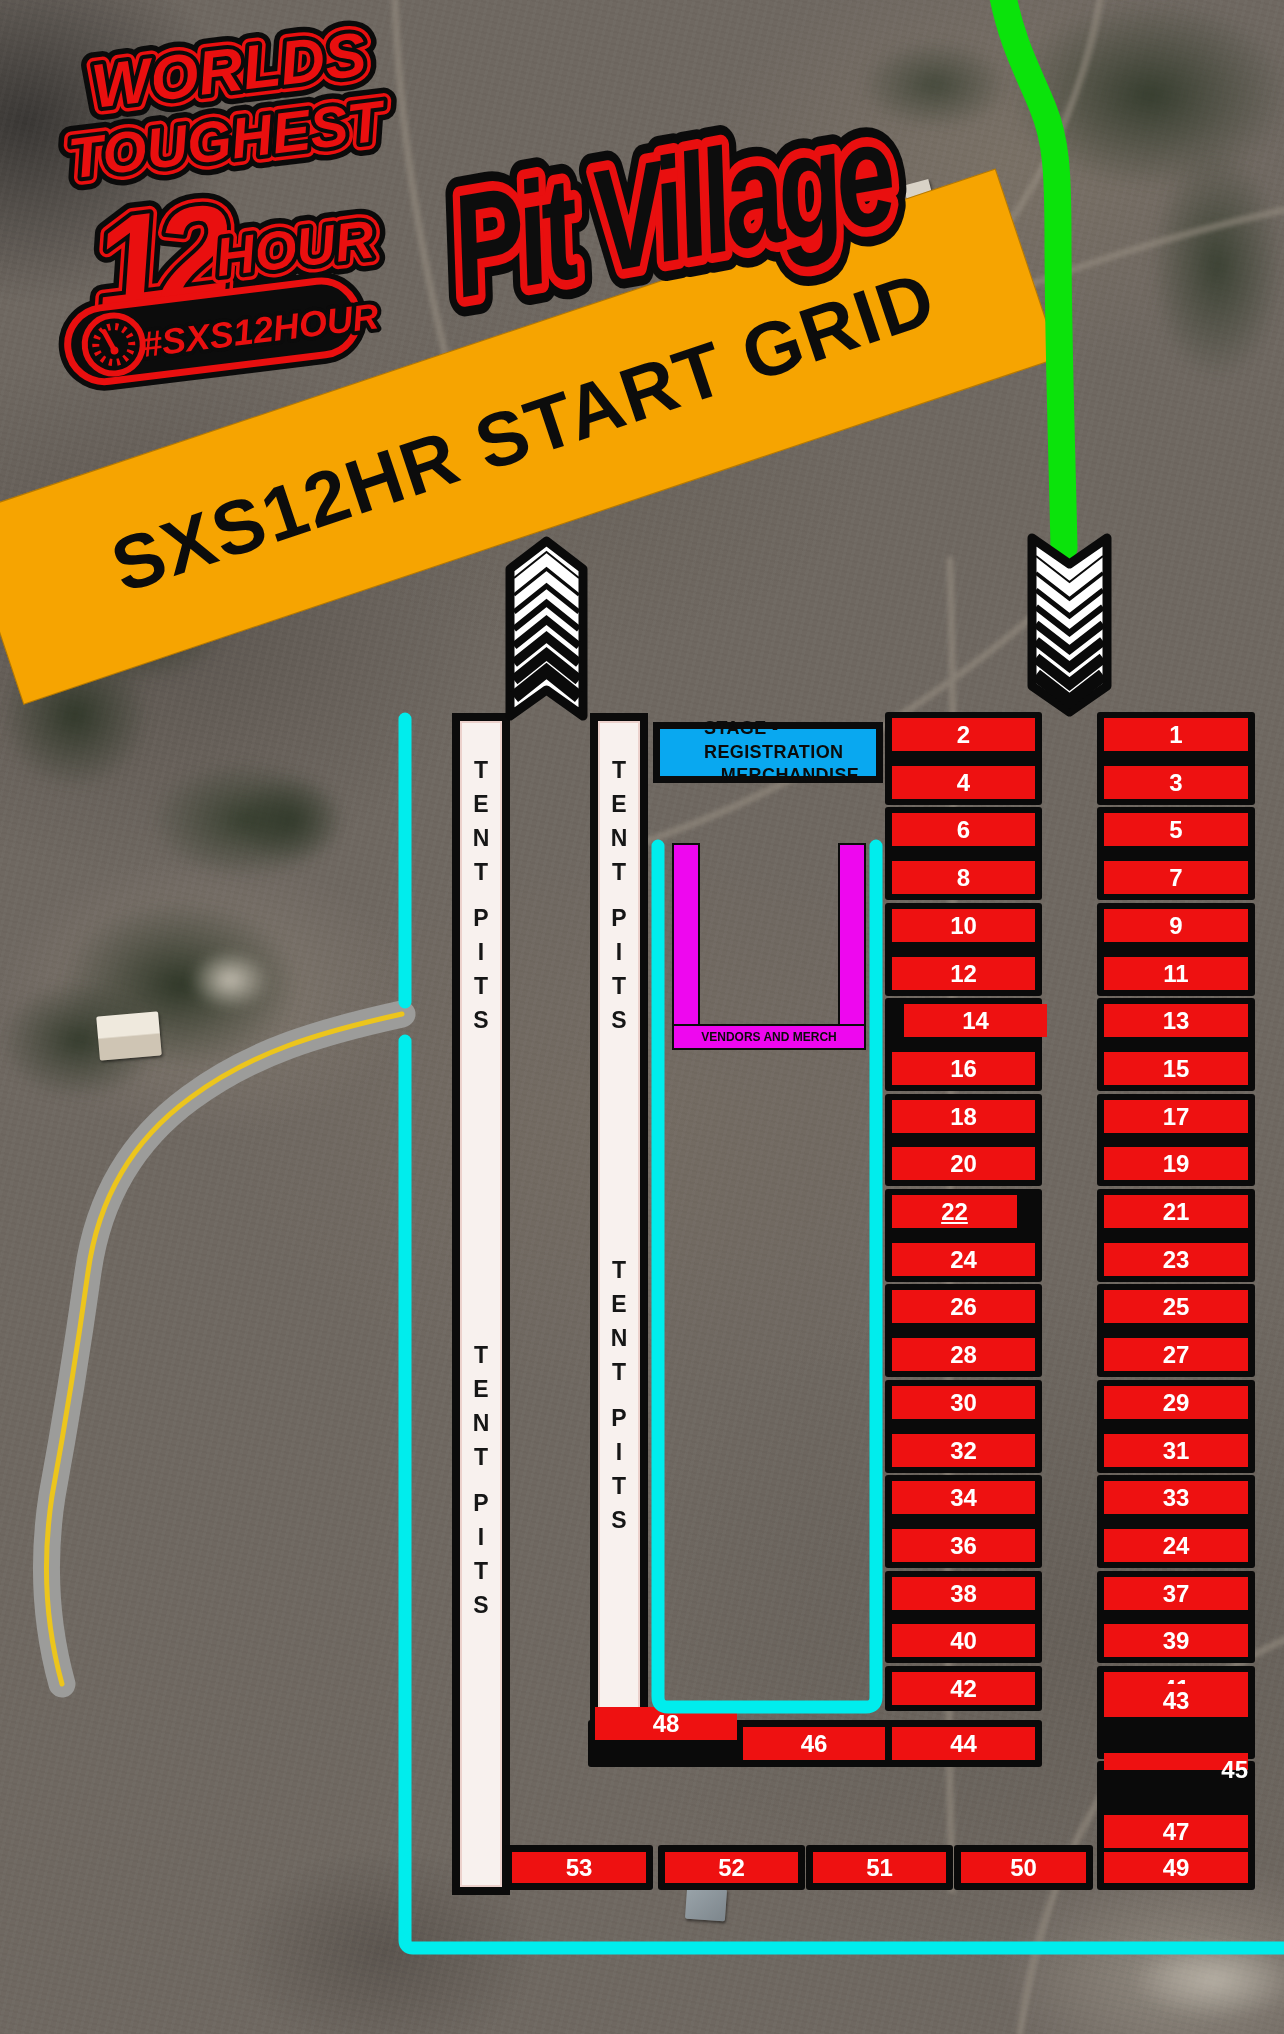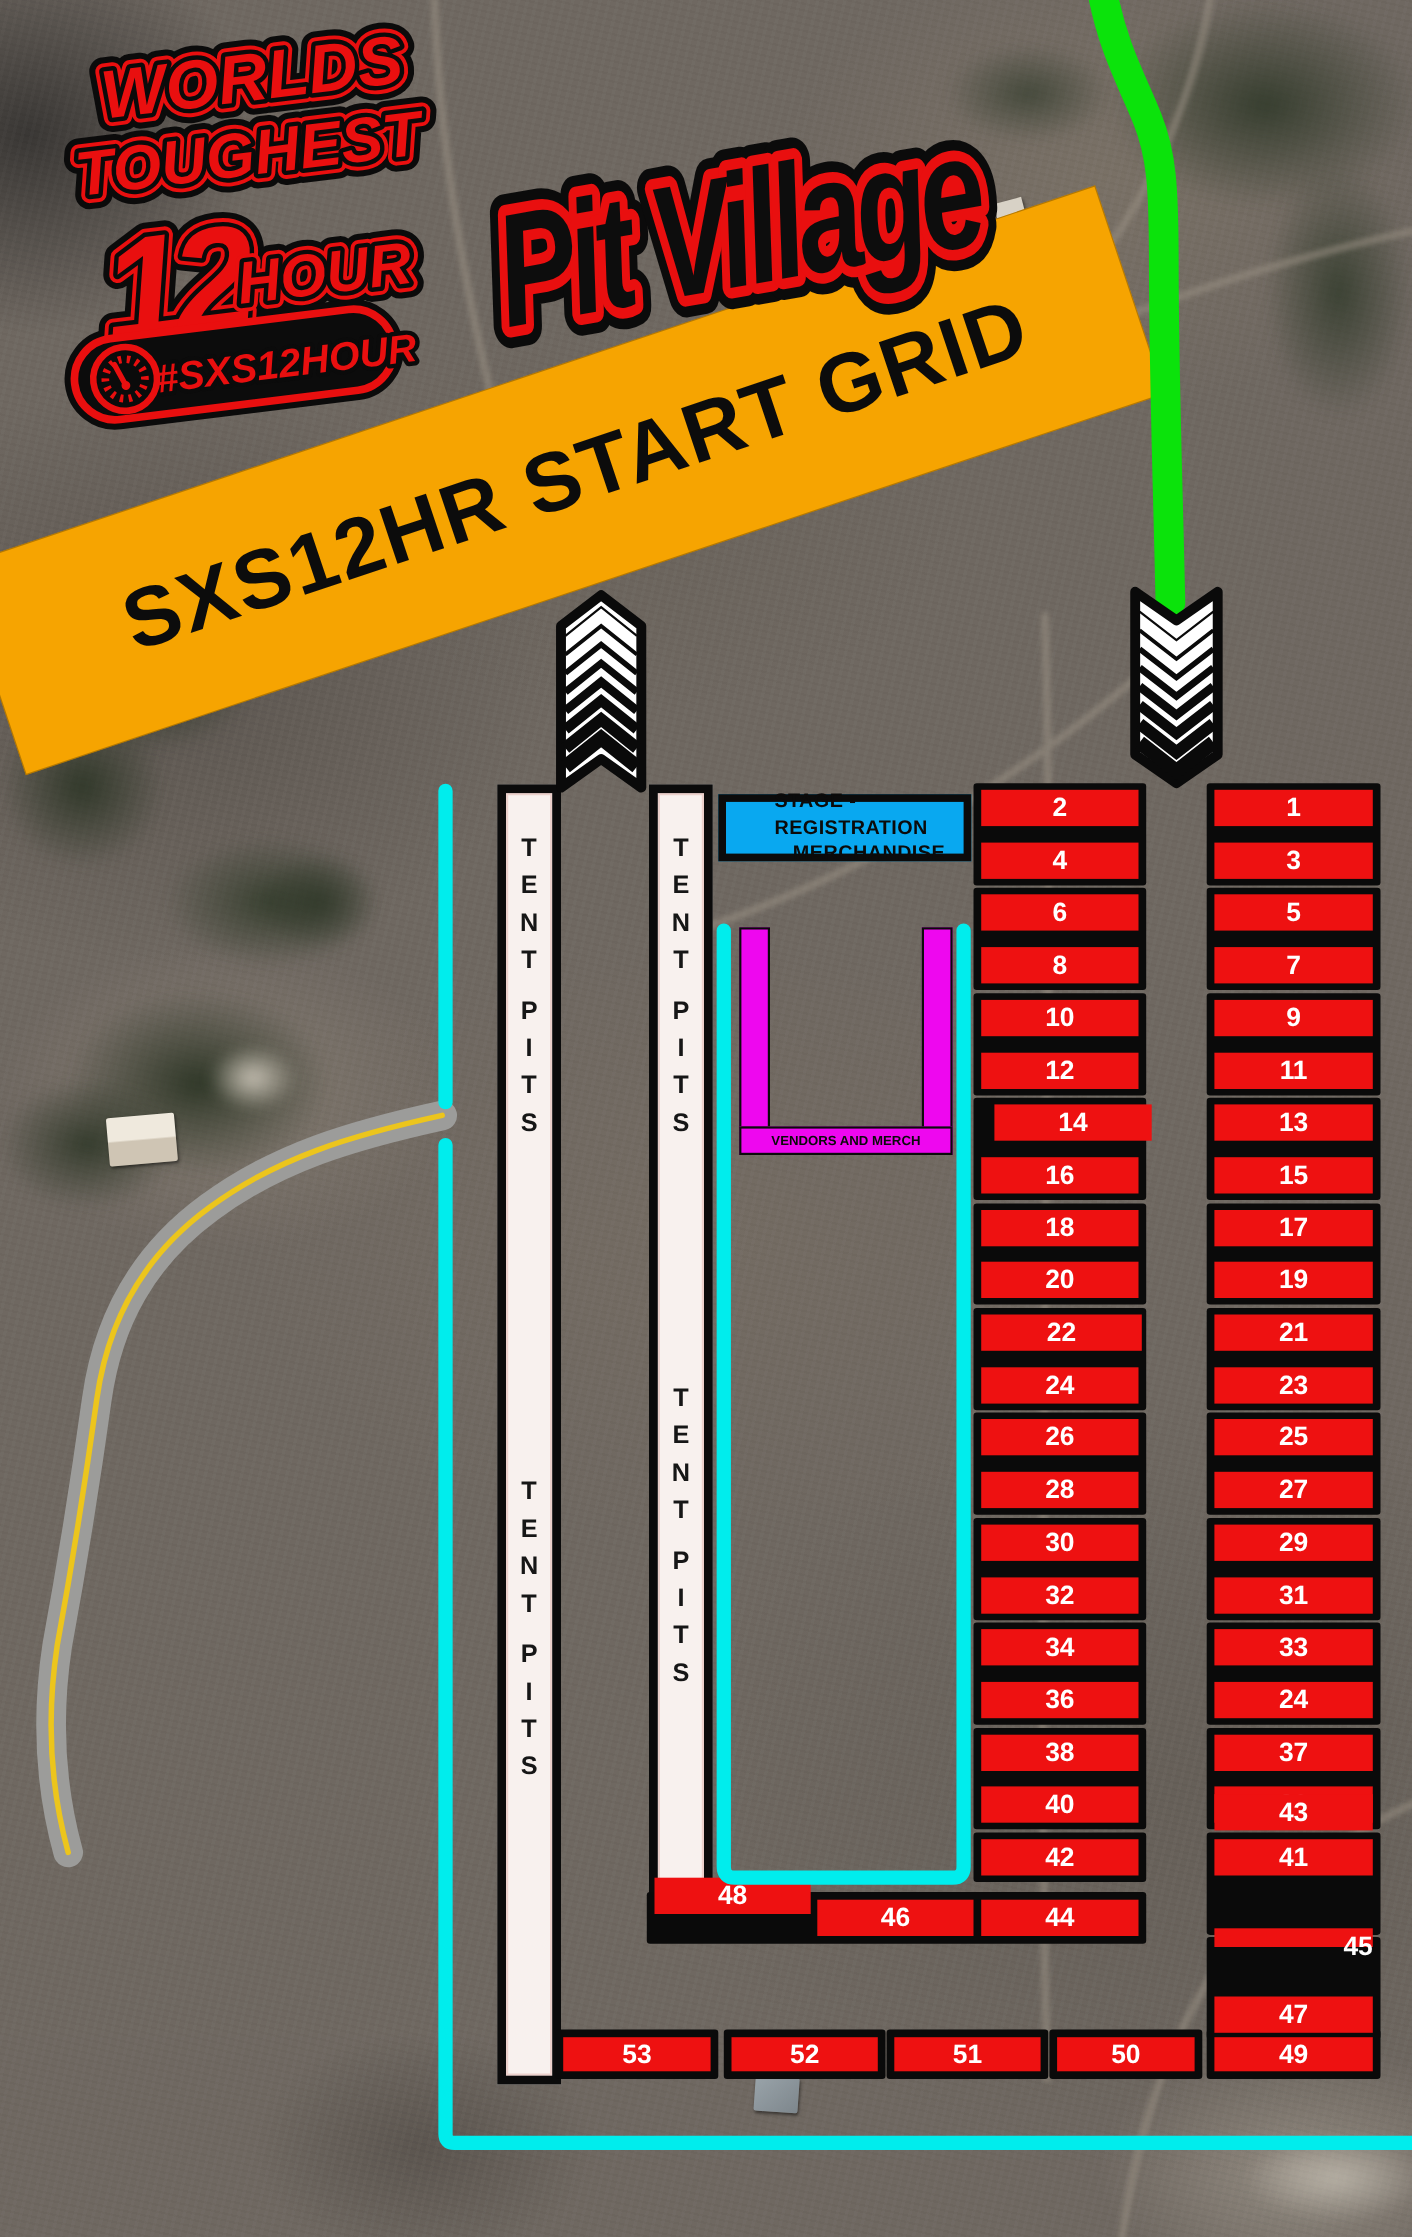--- a/index.html
+++ b/index.html
@@ -164,21 +164,21 @@
       <div class="sblock" style="left: 885px; top: 903px; width: 157px; height: 93px;"></div>
       <div class="stall" style="left: 892px; top: 909px; width: 143px; height: 33px; line-height: 33px;">10</div>
       <div class="stall" style="left: 892px; top: 957px; width: 143px; height: 33px; line-height: 33px;">12</div>
       <div class="sblock" style="left: 885px; top: 998px; width: 157px; height: 93px;"></div>
       <div class="stall" style="left: 904px; top: 1004px; width: 143px; height: 33px; line-height: 33px;">14</div>
       <div class="stall" style="left: 892px; top: 1052px; width: 143px; height: 33px; line-height: 33px;">16</div>
       <div class="sblock" style="left: 885px; top: 1094px; width: 157px; height: 92px;"></div>
       <div class="stall" style="left: 892px; top: 1100px; width: 143px; height: 33px; line-height: 33px;">18</div>
       <div class="stall" style="left: 892px; top: 1147px; width: 143px; height: 33px; line-height: 33px; text-align: center;">20</div>
       <div class="sblock" style="left: 885px; top: 1189px; width: 157px; height: 93px;"></div>
-      <div class="stall" style="left: 892px; top: 1195px; width: 146px; height: 33px; line-height: 33px;">22</div>
+      <div class="stall" style="left: 892px; top: 1195px; width: 125px; height: 33px; line-height: 33px; text-decoration: underline;">22</div>
       <div class="stall" style="left: 892px; top: 1243px; width: 143px; height: 33px; line-height: 33px;">24</div>
       <div class="sblock" style="left: 885px; top: 1284px; width: 157px; height: 93px;"></div>
       <div class="stall" style="left: 892px; top: 1290px; width: 143px; height: 33px; line-height: 33px;">26</div>
       <div class="stall" style="left: 892px; top: 1338px; width: 143px; height: 33px; line-height: 33px;">28</div>
       <div class="sblock" style="left: 885px; top: 1380px; width: 157px; height: 93px;"></div>
       <div class="stall" style="left: 892px; top: 1386px; width: 143px; height: 33px; line-height: 33px;">30</div>
       <div class="stall" style="left: 892px; top: 1434px; width: 143px; height: 33px; line-height: 33px;">32</div>
       <div class="sblock" style="left: 885px; top: 1475px; width: 157px; height: 93px;"></div>
       <div class="stall" style="left: 892px; top: 1481px; width: 143px; height: 33px; line-height: 33px;">34</div>
       <div class="stall" style="left: 892px; top: 1529px; width: 143px; height: 33px; line-height: 33px;">36</div>
@@ -212,21 +212,21 @@
       <div class="stall" style="left: 1104px; top: 1386px; width: 144px; height: 33px; line-height: 33px;">29</div>
       <div class="stall" style="left: 1104px; top: 1434px; width: 144px; height: 33px; line-height: 33px;">31</div>
       <div class="sblock" style="left: 1097px; top: 1475px; width: 158px; height: 93px;"></div>
       <div class="stall" style="left: 1104px; top: 1481px; width: 144px; height: 33px; line-height: 33px;">33</div>
       <div class="stall" style="left: 1104px; top: 1529px; width: 144px; height: 33px; line-height: 33px;">24</div>
       <div class="sblock" style="left: 1097px; top: 1571px; width: 158px; height: 92px;"></div>
       <div class="stall" style="left: 1104px; top: 1577px; width: 144px; height: 33px; line-height: 33px;">37</div>
       <div class="stall" style="left: 1104px; top: 1624px; width: 144px; height: 33px; line-height: 33px;">39</div>
       <div class="sblock" style="left: 1097px; top: 1666px; width: 158px; height: 93px;"></div>
       <div class="stall" style="left: 1104px; top: 1672px; width: 144px; height: 33px; line-height: 33px;">41</div>
-      <div class="stall" style="left: 1104px; top: 1631px; width: 144px; height: 33px; line-height: 33px;">43</div>
+      <div class="stall" style="left: 1104px; top: 1684px; width: 144px; height: 33px; line-height: 33px;">43</div>
       <div class="sblock" style="left: 1097px; top: 1761px; width: 158px; height: 93px;"></div>
       <div class="stall" style="left: 1104px; top: 1753px; width: 144px; height: 17px; line-height: 33px; text-align: right;">45</div>
       <div class="stall" style="left: 1104px; top: 1815px; width: 144px; height: 33px; line-height: 33px;">47</div>
       <div class="sblock" style="left: 588px; top: 1720px; width: 454px; height: 47px;"></div>
       <div class="stall" style="left: 595px; top: 1707px; width: 142px; height: 33px; line-height: 33px;">48</div>
       <div class="stall" style="left: 743px; top: 1727px; width: 142px; height: 33px; line-height: 33px;">46</div>
       <div class="stall" style="left: 892px; top: 1727px; width: 143px; height: 33px; line-height: 33px;">44</div>
       <div class="sblock" style="left: 505px; top: 1845px; width: 148px; height: 45px;"></div>
       <div class="stall" style="left: 512px; top: 1852px; width: 134px; height: 31px; line-height: 31px;">53</div>
       <div class="sblock" style="left: 658px; top: 1845px; width: 147px; height: 45px;"></div>

